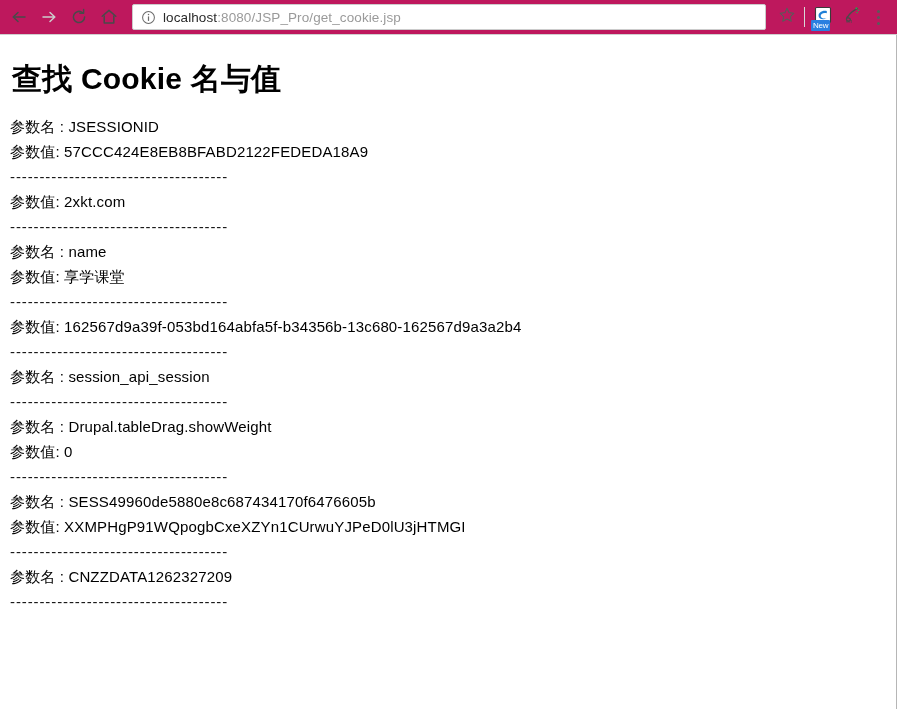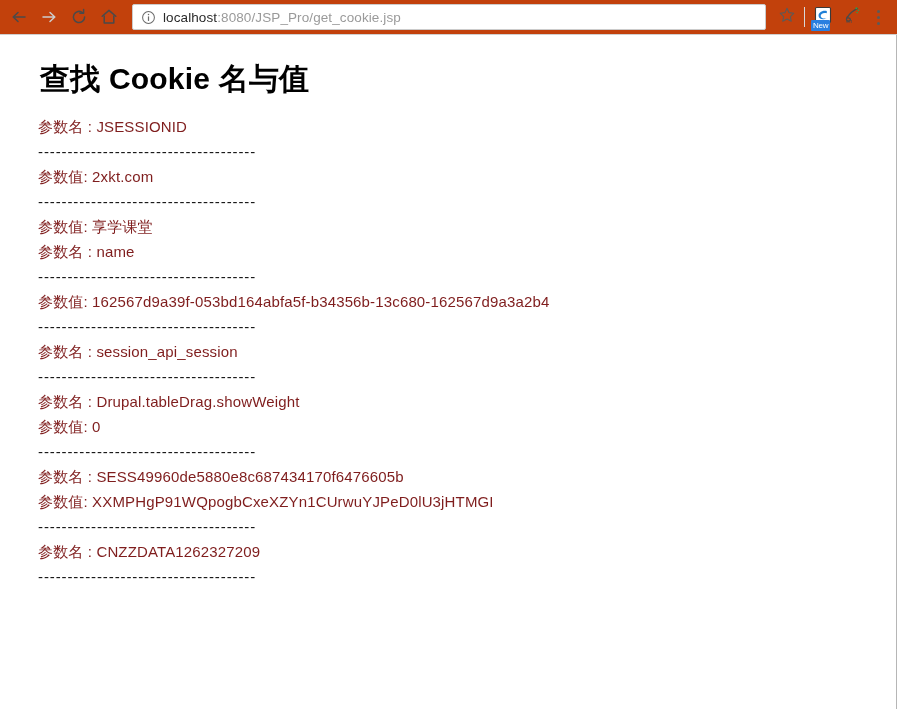--- a/index.html
+++ b/index.html
@@ -7,21 +7,21 @@
     margin: 0; padding: 0;
     width: 897px; height: 709px;
     background: #ffffff;
     font-family: "Liberation Sans", "DejaVu Sans", sans-serif;
     overflow: hidden;
   }
 
   
   .browser-chrome {
     height: 35px;
-    background: #c2410c;
+    background: #be185d;
     display: flex;
     align-items: center;
     padding: 0 6px 0 4px;
     border-bottom: 1px solid #cfcfcf;
     position: relative;
   }
   .nav-btn {
     width: 30px; height: 30px;
     display: flex; align-items: center; justify-content: center;
     flex: 0 0 auto;
@@ -87,39 +87,38 @@
   }
   .menu-dot { width: 3px; height: 3px; border-radius: 50%; background: #5a5a5a; }
 
   
   .viewport {
     height: 674px;
     background: #ffffff;
     border-right: 1px solid #b6b6b6;
     overflow: hidden;
     position: relative;
-    padding-left: 28px;
   }
   .page-body {
     padding: 8px 8px 8px 10px;
   }
   h1.page-title {
     font-size: 30px;
     font-weight: bold;
     margin: 16px 0 14px 2px;
     color: #000;
     letter-spacing: 0.2px;
     font-family: "Liberation Sans", "DejaVu Sans", sans-serif;
   }
   .cookie-list { margin: 0; padding: 0; }
   .cookie-entry { margin: 0 0 0 0; }
   .line {
     font-size: 15px;
     line-height: 25px;
-    color: #7f1d1d;
+    color: #000000;
     white-space: nowrap;
     font-family: "Liberation Sans", "DejaVu Sans", sans-serif;
     letter-spacing: 0.15px;
   }
   .sep {
     font-size: 15px;
     line-height: 25px;
     color: #1a1a1a;
     letter-spacing: 0.9px;
     white-space: nowrap;
@@ -219,29 +218,30 @@
     </span>
   </div>
 </div>
 
 <div class="viewport">
   <div class="page-body">
     <h1 class="page-title">查找 Cookie 名与值</h1>
     <div class="cookie-list" id="cookie-list">
         <div class="cookie-entry">
           <div class="line"><span class="label">参数名 : </span><span class="value">JSESSIONID</span></div>
+          <div class="line"><span class="label">参数值: </span><span class="value">57CCC424E8EB8BFABD2122FEDEDA18A9</span></div>
           <div class="sep">-------------------------------------</div>
         </div>
         <div class="cookie-entry">
           <div class="line"><span class="label">参数值: </span><span class="value">2xkt.com</span></div>
           <div class="sep">-------------------------------------</div>
         </div>
         <div class="cookie-entry">
+          <div class="line"><span class="label">参数名 : </span><span class="value">name</span></div>
           <div class="line"><span class="label">参数值: </span><span class="value">享学课堂</span></div>
-          <div class="line"><span class="label">参数名 : </span><span class="value">name</span></div>
           <div class="sep">-------------------------------------</div>
         </div>
         <div class="cookie-entry">
           <div class="line"><span class="label">参数值: </span><span class="value">162567d9a39f-053bd164abfa5f-b34356b-13c680-162567d9a3a2b4</span></div>
           <div class="sep">-------------------------------------</div>
         </div>
         <div class="cookie-entry">
           <div class="line"><span class="label">参数名 : </span><span class="value">session_api_session</span></div>
           <div class="sep">-------------------------------------</div>
         </div>

